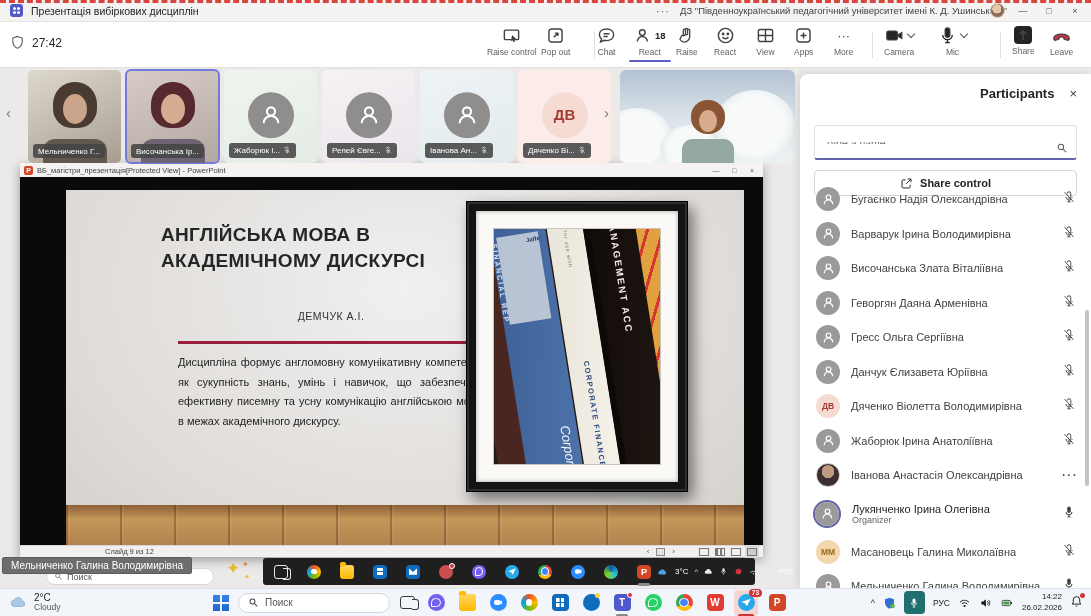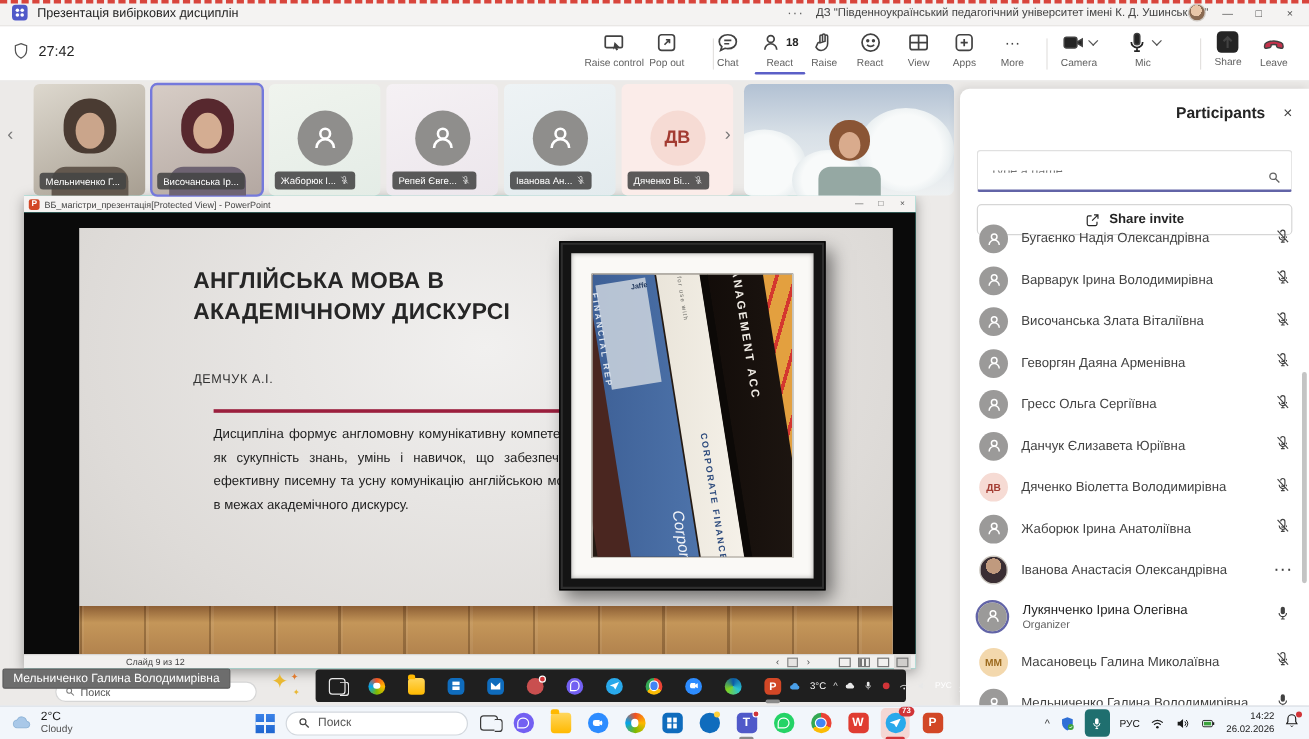--- a/index.html
+++ b/index.html
@@ -55,31 +55,31 @@
   .badge{position:absolute;left:5px;bottom:5px;display:flex;align-items:center;gap:3px;background:rgba(68,68,68,.88);color:#fff;font-size:8px;padding:2.5px 5px;border-radius:3px;max-width:84px;white-space:nowrap;}
   .badge svg{width:8px;height:8px;flex:none;}
   
   .bigtile{position:absolute;left:620px;top:70px;width:175px;height:93px;border-radius:6px;overflow:hidden;background:linear-gradient(180deg,#b2c1d3 0%,#d8e0e7 45%,#eef1f2 100%);z-index:20;}
   .bush{position:absolute;border-radius:50%;background:radial-gradient(circle,#f8fafa 0 55%,#d9e2e6 90%);}
   .bigtile .hair2{position:absolute;left:50%;top:30px;transform:translateX(-50%);width:34px;height:34px;border-radius:48%;background:#8a5535;}
   .bigtile .face2{position:absolute;left:50%;top:40px;transform:translateX(-50%);width:18px;height:22px;border-radius:50%;background:#d9ab8d;}
   .bigtile .bod2{position:absolute;left:50%;bottom:-2px;transform:translateX(-50%);width:52px;height:26px;border-radius:10px 10px 0 0;background:#95a8a3;}
 
   
-  .ppt{position:absolute;left:20px;top:163px;width:743px;height:394px;background:#14b8a6;box-shadow:0 3px 10px rgba(0,0,0,.35);z-index:10;}
+  .ppt{position:absolute;left:20px;top:163px;width:743px;height:394px;background:#701a75;box-shadow:0 3px 10px rgba(0,0,0,.35);z-index:10;}
   .ppt-titlebar{position:absolute;top:0;left:0;right:0;height:14px;background:#f5f3f2;display:flex;align-items:center;padding:0 4px;gap:4px;}
   .ppt-ico{width:9px;height:9px;border-radius:2px;background:#d24726;color:#fff;font-size:7px;font-weight:bold;display:flex;align-items:center;justify-content:center;line-height:1;}
   .ppt-name{font-size:7.5px;color:#444;flex:1;white-space:nowrap;overflow:hidden;}
   .ppt-ctl{font-size:7px;color:#555;width:14px;text-align:center;}
   .ppt-stage{position:absolute;top:14px;left:0;right:0;height:368px;background:#0a0a0a;}
   .slide{position:absolute;left:46px;top:13px;width:678px;height:355px;background:radial-gradient(ellipse at 50% 28%,#f1f0ef 0%,#dedbd8 70%,#d3d0cc 100%);overflow:hidden;}
   .floor{position:absolute;left:0;right:0;bottom:0;height:40px;background:linear-gradient(180deg,#8d5f35 0%,#c49659 35%,#b2834e 100%);}
   .floor::after{content:"";position:absolute;inset:0;background:repeating-linear-gradient(90deg,rgba(50,25,5,.28) 0 2px,rgba(255,255,255,.06) 2px 4px,transparent 4px 54px);}
   .s-title{position:absolute;left:95px;top:32px;width:340px;text-align:left;font-size:19px;font-weight:bold;color:#262626;line-height:1.35;letter-spacing:.3px;}
-  .s-author{position:absolute;left:95px;top:120px;width:340px;font-size:10.5px;color:#333;letter-spacing:.5px;}
+  .s-author{position:absolute;left:95px;top:120px;width:340px;text-align:center;font-size:10.5px;color:#333;letter-spacing:.5px;}
   .s-rule{position:absolute;left:112px;top:151px;width:312px;height:2.5px;background:#9b1f3d;}
   .s-body{position:absolute;left:112px;top:163px;width:312px;font-size:11px;line-height:1.78;color:#1e1e1e;text-align:justify;}
   
   .frame{position:absolute;left:400px;top:11px;width:222px;height:291px;background:#141414;border:1px solid #000;box-shadow:5px 7px 14px rgba(0,0,0,.5),inset 0 0 0 2px #2e2e2e;padding:9px;}
   .mat{width:100%;height:100%;background:#faf9f6;padding:17px;box-shadow:inset 0 0 4px rgba(0,0,0,.35);}
   .photo{position:relative;width:100%;height:100%;background:#241a13;overflow:hidden;border:1px solid #c9c5bd;}
   .spine{position:absolute;top:-30px;height:300px;transform:rotate(-9deg);}
   .sp-red{left:-14px;width:34px;background:#4a2620;}
   .sp-blue{left:14px;width:56px;background:linear-gradient(100deg,#3c5e94,#4e74ab);}
   .sp-blue .jaffe-panel{position:absolute;top:34px;left:6px;width:42px;height:88px;background:#cdd5de;opacity:.85;}
@@ -575,21 +575,21 @@
       <input type="text" placeholder="Type a name" style="">
       <svg viewBox="0 0 16 16" width="12" height="12" fill="none" stroke="#616161" stroke-width="1.4">
           <circle cx="6.5" cy="6.5" r="3.6"></circle>
           <path d="M9.5 9.5L13.5 13.5"></path>
         </svg>
     </div>
     <div class="invite-btn">
       <svg viewBox="0 0 16 16" width="13" height="13" fill="none" stroke="#242424" stroke-width="1.2">
           <path d="M7 3.5H4A1.5 1.5 0 0 0 2.5 5v7A1.5 1.5 0 0 0 4 13.5h7A1.5 1.5 0 0 0 12.5 12V9.5M9.5 2.5h4v4M13 3l-5.5 5.5"></path>
         </svg>
-      <span>Share invite</span>
+      <span>Share control</span>
     </div>
     <div id="p-list">
         <div class="p-row">
           <div class="p-av ">
             <svg viewBox="0 0 16 16" width="15" height="15" fill="none" stroke="#fff" stroke-width="1.3">
               <circle cx="8" cy="5.7" r="2.5"></circle>
               <path d="M3.5 13a4.5 4.5 0 0 1 9 0"></path>
             </svg>
           </div>
           <div class="p-name">Бугаєнко Надія Олександрівна</div>

